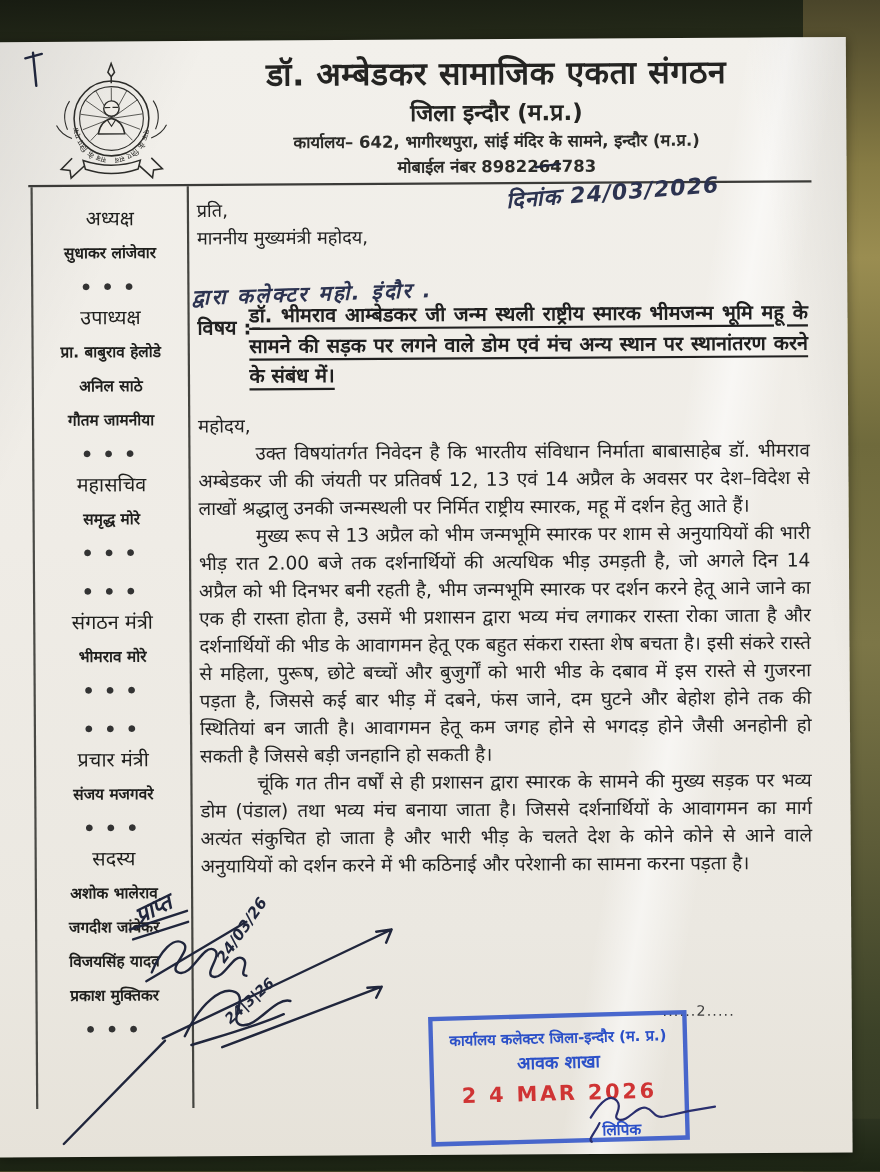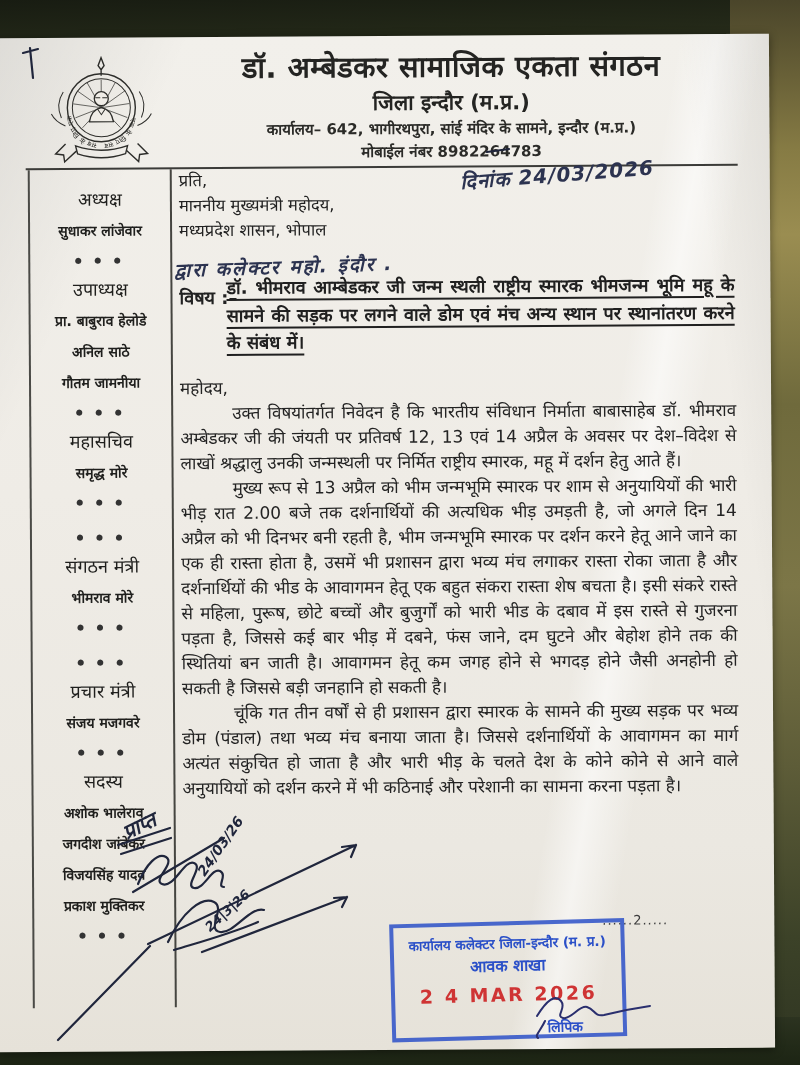--- a/index.html
+++ b/index.html
@@ -54,21 +54,21 @@
   }
   .sb-title { font-size:18px; font-weight:normal; line-height:24px; white-space:nowrap; }
   .sb-name  { font-size:14px; font-weight:bold; line-height:24px; white-space:nowrap;margin-top:7px; }
   .sb-dots  { font-size:8px;  letter-spacing:5px; margin:13px 0; color:#333; }
   
   .hand { color:#2c3350; font-style:italic; }
   .date-hand {
     position:absolute; left:468px; top:124px; width:250px;
     font-size:20px; font-weight:600; letter-spacing:1px; transform:rotate(-4deg);
   }
-  .to-block { position:absolute; left:187px; top:131px; font-size:16.5px; line-height:25px; color:#222; }
+  .to-block { position:absolute; left:187px; top:142px; font-size:16.5px; line-height:25px; color:#222; }
   .via-hand { position:absolute; left:182px; top:217px; font-size:19px; font-weight:600;
               letter-spacing:2px; transform:rotate(-1.5deg); }
   .subject-label { position:absolute; left:187px; top:248px; font-size:18px; font-weight:600; color:#222; }
   .subject-text  {
     position:absolute; left:234px; top:237px; width:508px;
     font-size:18px; font-weight:600; line-height:27.5px; color:#202020;
     text-align:justify;
     text-decoration:underline; text-decoration-thickness:1.6px; text-underline-offset:5px;
   }
   .body-text {
@@ -191,21 +191,20 @@
       <div class="sb-name">प्रकाश मुक्तिकर</div>
     </div>
     <div class="sb-dots">● ● ●</div>
   </aside>
 
   <div class="date-hand hand">दिनांक 24/03/2026</div>
 
   <div class="to-block">
     <div>प्रति,</div>
     <div>माननीय मुख्यमंत्री महोदय,</div>
-    <div>मध्यप्रदेश शासन, भोपाल</div>
   </div>
   <div class="via-hand hand">द्वारा कलेक्टर महो. इंदौर .</div>
 
   <div class="subject-label">विषय :–</div>
   <div class="subject-text">डॉ. भीमराव आम्बेडकर जी जन्म स्थली राष्ट्रीय स्मारक भीमजन्म भूमि महू के सामने की सड़क पर लगने वाले डोम एवं मंच अन्य स्थान पर स्थानांतरण करने के संबंध में।</div>
 
   <div class="body-text">
     <div>महोदय,</div>
     <p>उक्त विषयांतर्गत निवेदन है कि भारतीय संविधान निर्माता बाबासाहेब डॉ. भीमराव अम्बेडकर जी की जंयती पर प्रतिवर्ष 12, 13 एवं 14 अप्रैल के अवसर पर देश–विदेश से लाखों श्रद्धालु उनकी जन्मस्थली पर निर्मित राष्ट्रीय स्मारक, महू में दर्शन हेतु आते हैं।</p>
     <p>मुख्य रूप से 13 अप्रैल को भीम जन्मभूमि स्मारक पर शाम से अनुयायियों की भारी भीड़ रात 2.00 बजे तक दर्शनार्थियों की अत्यधिक भीड़ उमड़ती है, जो अगले दिन 14 अप्रैल को भी दिनभर बनी रहती है, भीम जन्मभूमि स्मारक पर दर्शन करने हेतू आने जाने का एक ही रास्ता होता है, उसमें भी प्रशासन द्वारा भव्य मंच लगाकर रास्ता रोका जाता है और दर्शनार्थियों की भीड के आवागमन हेतू एक बहुत संकरा रास्ता शेष बचता है। इसी संकरे रास्ते से महिला, पुरूष, छोटे बच्चों और बुजुर्गों को भारी भीड के दबाव में इस रास्ते से गुजरना पड़ता है, जिससे कई बार भीड़ में दबने, फंस जाने, दम घुटने और बेहोश होने तक की स्थितियां बन जाती है। आवागमन हेतू कम जगह होने से भगदड़ होने जैसी अनहोनी हो सकती है जिससे बड़ी जनहानि हो सकती है।</p>

